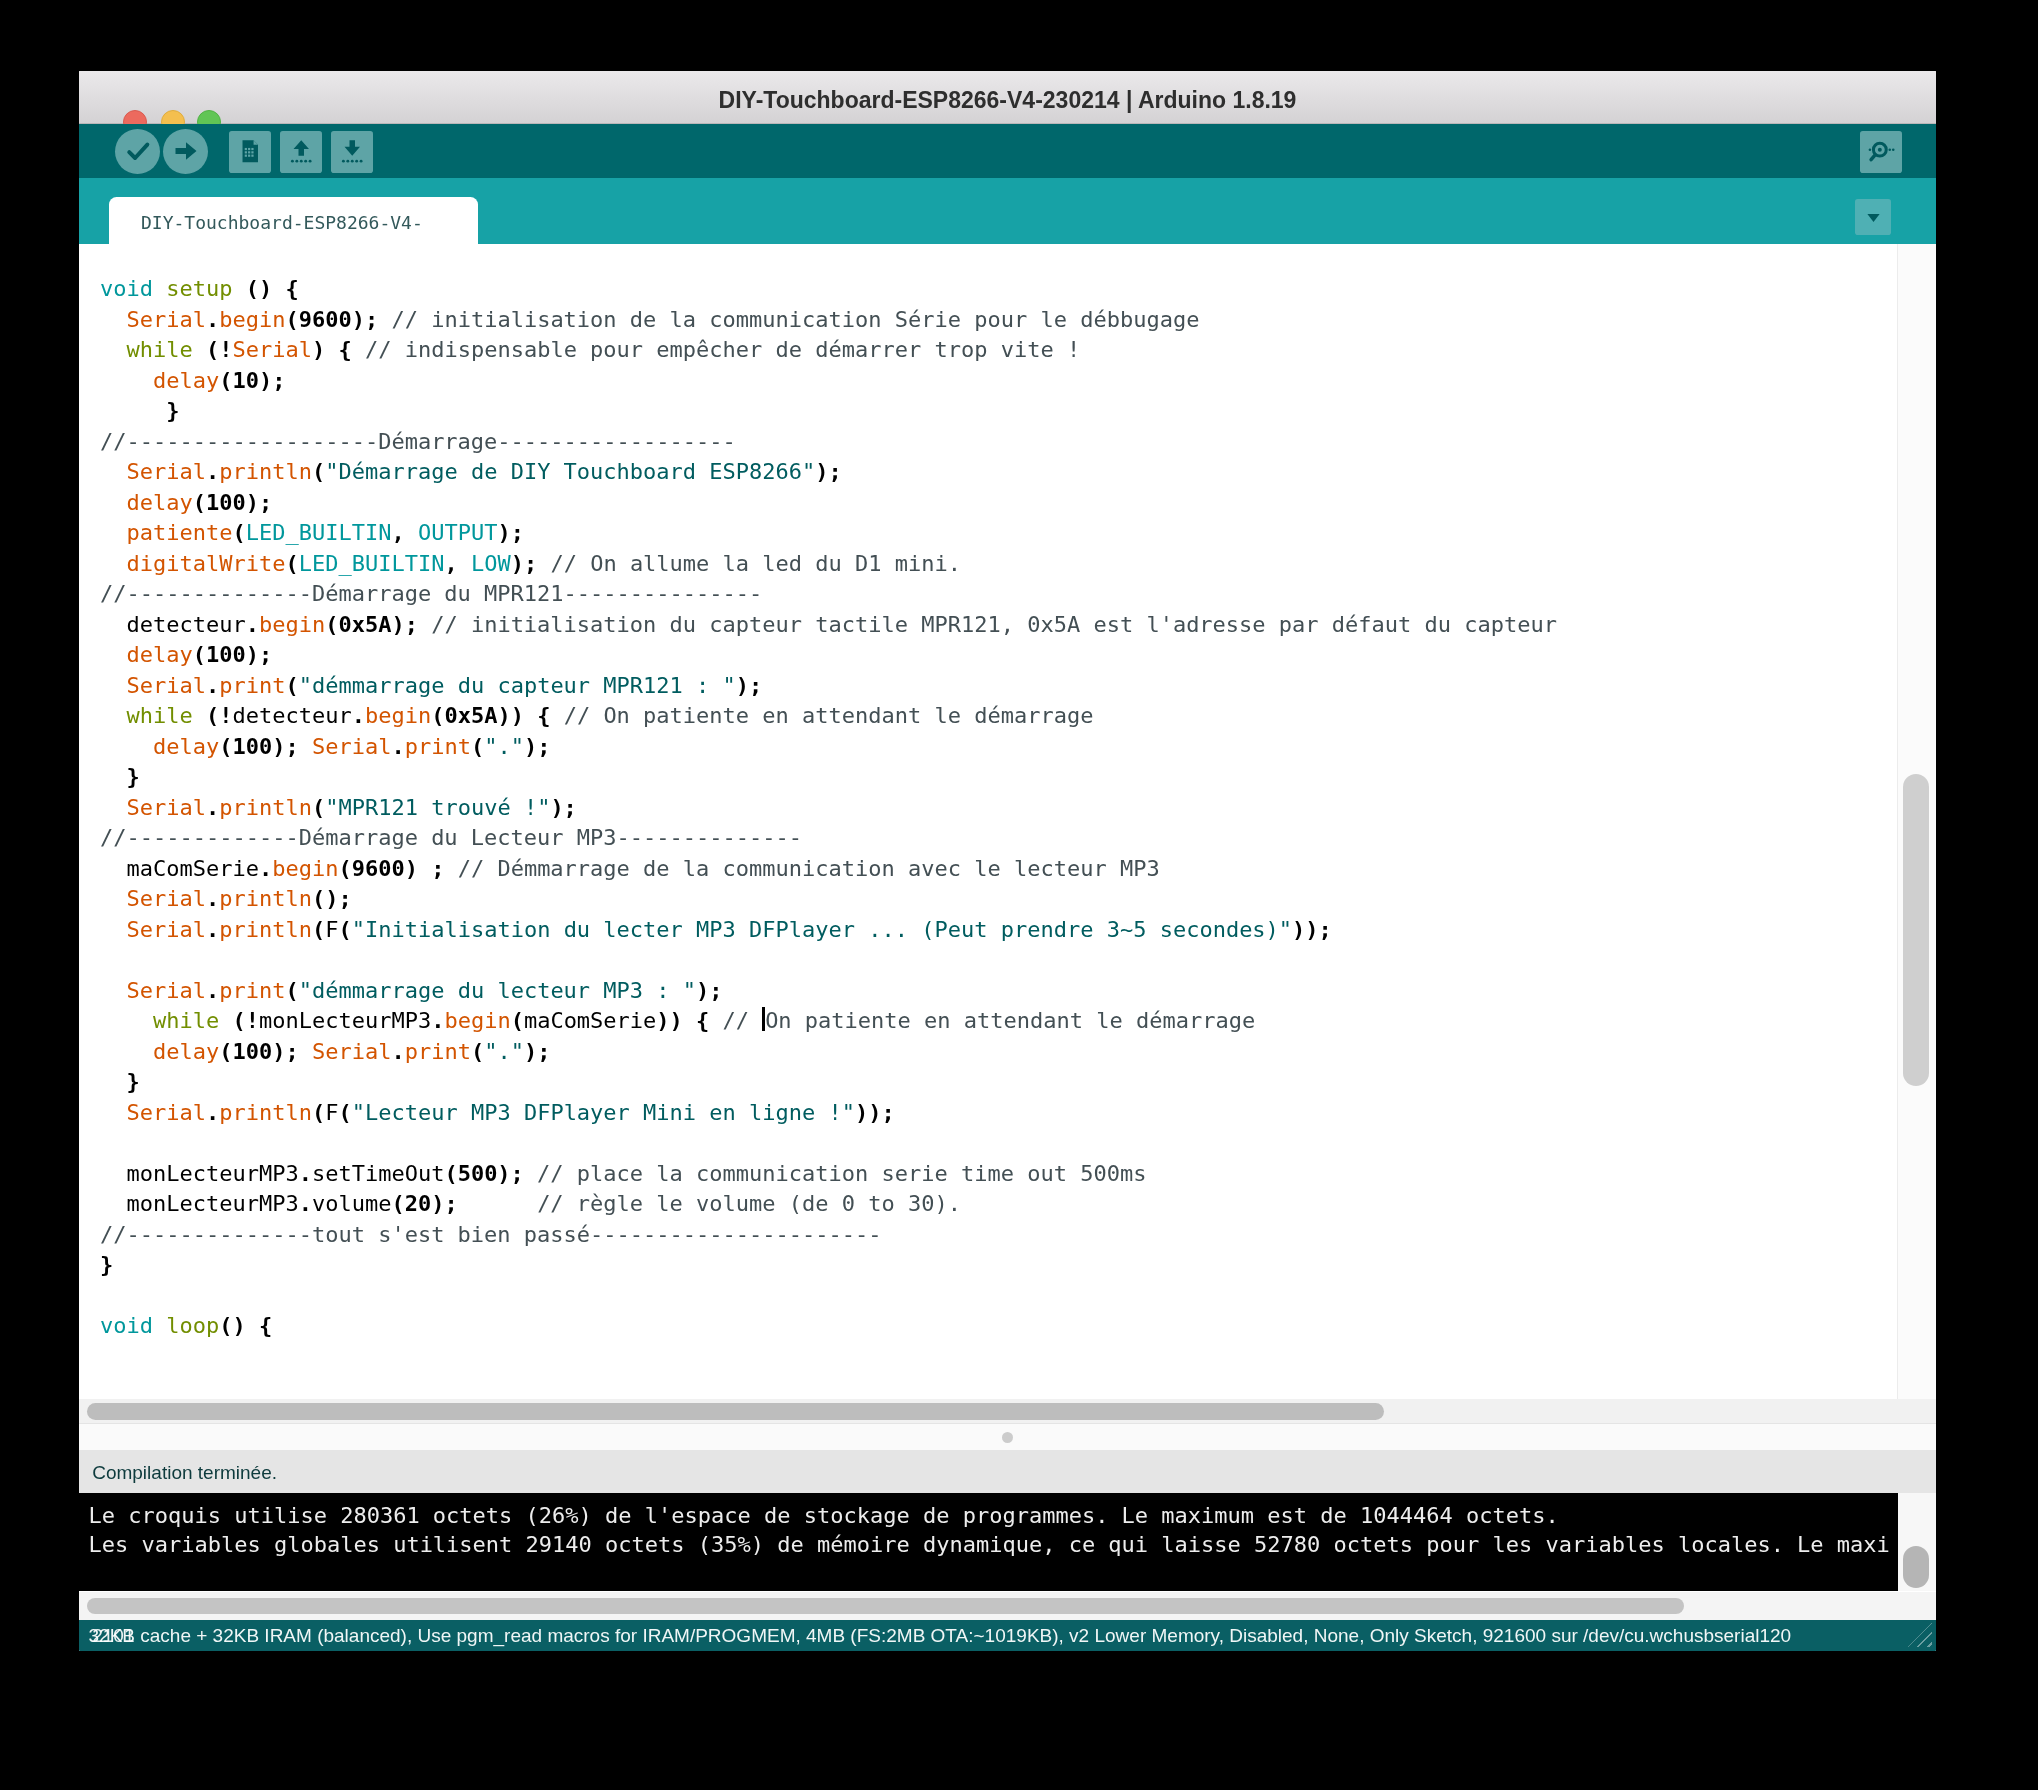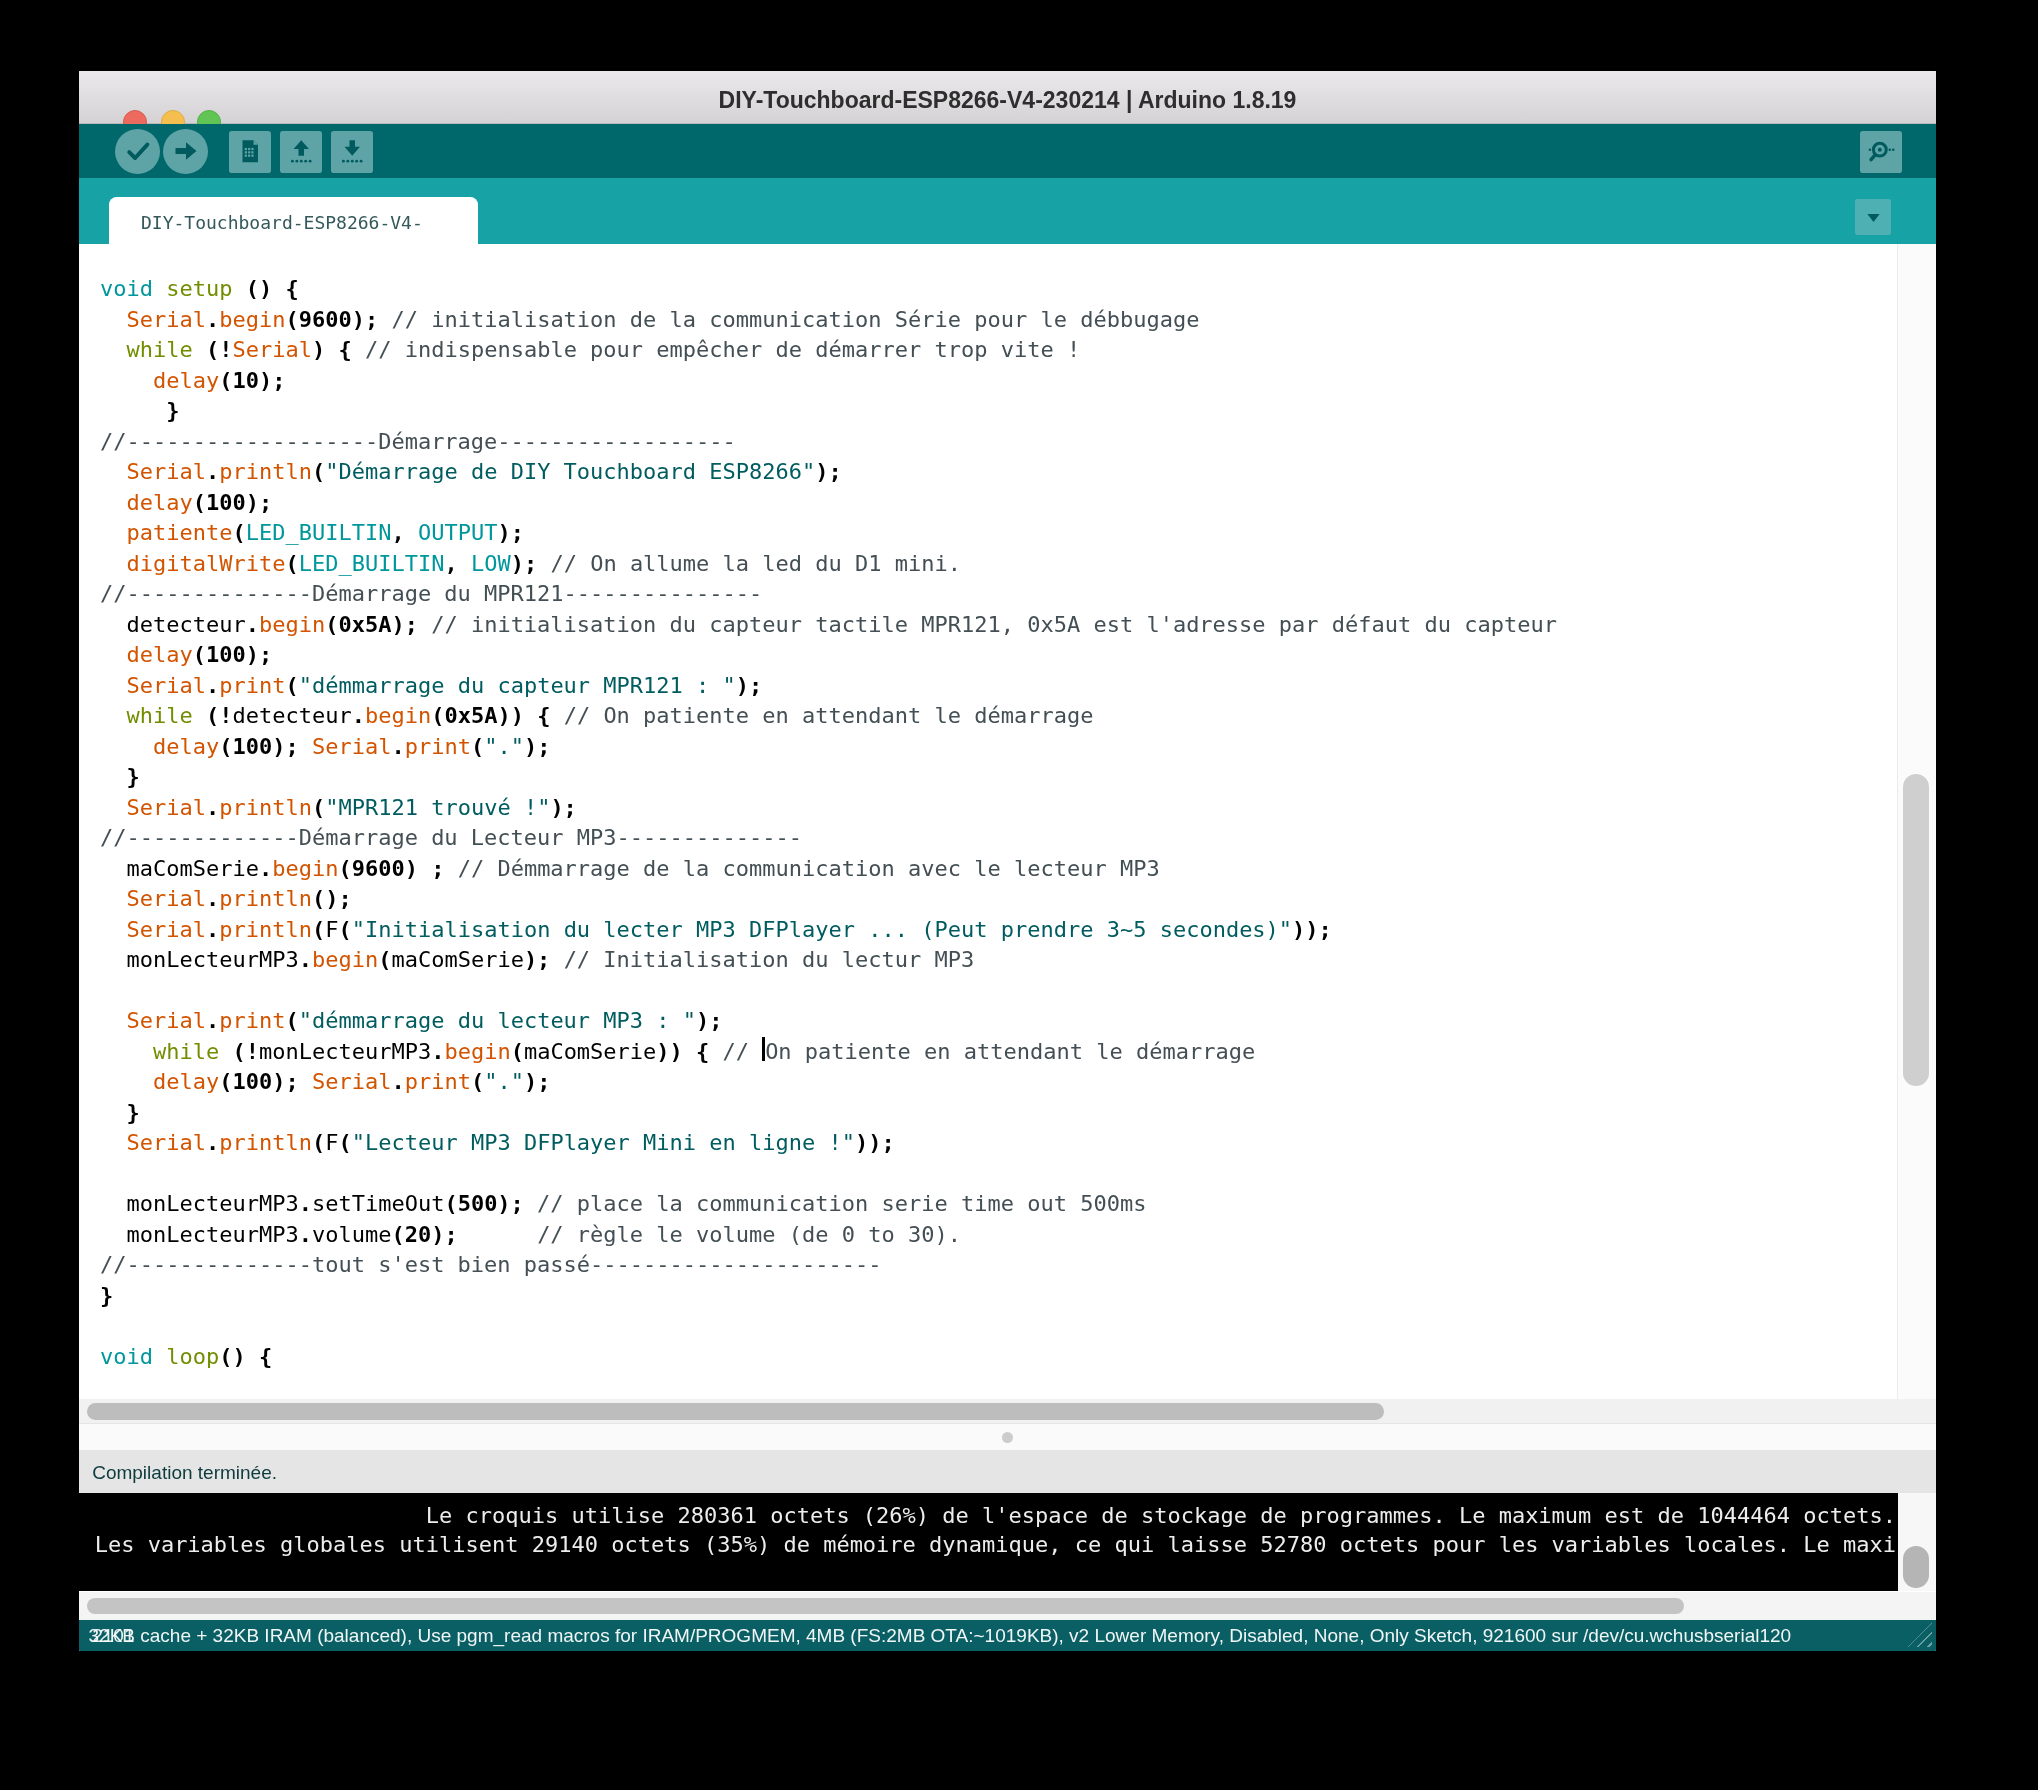--- a/index.html
+++ b/index.html
@@ -44,21 +44,21 @@
   
   .splitter{position:absolute;left:0;top:1352px;width:100%;height:26.5px;background:#fafafa;border-top:0.9px solid #e4e4e4;}
   .splitter .dot{position:absolute;left:calc(50% - 5.7px);top:7.6px;width:11.4px;height:11.4px;border-radius:50%;background:#cccccc;}
   
   .statusbar{position:absolute;left:0;top:1379px;width:100%;height:44px;background:#e5e5e5;}
   .statusbar .txt{position:absolute;left:13.2px;top:0;line-height:45px;font-size:19px;color:#0E3B3D;}
   
   .console{position:absolute;left:0;top:1422px;width:100%;height:98px;background:#000;overflow:hidden;}
   .console-text{position:absolute;left:9.5px;top:7.6px;right:40px;overflow:hidden;
                 font-family:"DejaVu Sans Mono",monospace;font-size:22px;color:#ededed;}
-  .console-line{height:29px;line-height:29px;white-space:pre;text-align:right;}
+  .console-line{height:29px;line-height:29px;white-space:pre;}
   .console .v-scroll{background:#f7f7f7;border-left:none;}
   
   .bottomstrip{position:absolute;left:0;top:1521px;width:100%;height:28px;background:#f4f4f4;}
   .bottomstrip .thumb{position:absolute;left:7.6px;top:5.7px;height:16px;width:86%;border-radius:8.5px;background:#c4c4c4;}
   
   .footer{position:absolute;left:0;top:1549px;width:100%;height:31px;background:#0A5F64;}
   .footer .board{position:absolute;left:9.5px;top:0;line-height:32px;font-size:19px;color:#F0F6F6;white-space:nowrap;}
   .footer .lineno{position:absolute;left:13.2px;top:0;line-height:32px;font-size:19px;color:#FFFFFF;opacity:.9;}
   .grip{position:absolute;right:3.8px;bottom:3.8px;width:24.6px;height:24.6px;
         background:repeating-linear-gradient(135deg,rgba(255,255,255,.40) 0 1.9px,transparent 1.9px 7.6px);
@@ -168,21 +168,20 @@
         <div class="code-line"><span class="tok-p">  </span><span class="tok-f">delay</span><span class="tok-b">(100);</span></div>
         <div class="code-line"><span class="tok-p">  </span><span class="tok-f">Serial</span><span class="tok-b">.</span><span class="tok-f">print</span><span class="tok-b">(</span><span class="tok-str">"démmarrage du capteur MPR121 : "</span><span class="tok-b">);</span></div>
         <div class="code-line"><span class="tok-p">  </span><span class="tok-s">while</span><span class="tok-p"> </span><span class="tok-b">(!</span><span class="tok-p">detecteur</span><span class="tok-b">.</span><span class="tok-f">begin</span><span class="tok-b">(0x5A)) { </span><span class="tok-c">// On patiente en attendant le démarrage</span></div>
         <div class="code-line"><span class="tok-p">    </span><span class="tok-f">delay</span><span class="tok-b">(100); </span><span class="tok-f">Serial</span><span class="tok-b">.</span><span class="tok-f">print</span><span class="tok-b">(</span><span class="tok-str">"."</span><span class="tok-b">);</span></div>
         <div class="code-line"><span class="tok-p">  </span><span class="tok-b">}</span></div>
         <div class="code-line"><span class="tok-p">  </span><span class="tok-f">Serial</span><span class="tok-b">.</span><span class="tok-f">println</span><span class="tok-b">(</span><span class="tok-str">"MPR121 trouvé !"</span><span class="tok-b">);</span></div>
         <div class="code-line"><span class="tok-c">//-------------Démarrage du Lecteur MP3--------------</span></div>
         <div class="code-line"><span class="tok-p">  maComSerie</span><span class="tok-b">.</span><span class="tok-f">begin</span><span class="tok-b">(9600) ; </span><span class="tok-c">// Démmarrage de la communication avec le lecteur MP3</span></div>
         <div class="code-line"><span class="tok-p">  </span><span class="tok-f">Serial</span><span class="tok-b">.</span><span class="tok-f">println</span><span class="tok-b">();</span></div>
         <div class="code-line"><span class="tok-p">  </span><span class="tok-f">Serial</span><span class="tok-b">.</span><span class="tok-f">println</span><span class="tok-b">(</span><span class="tok-p">F</span><span class="tok-b">(</span><span class="tok-str">"Initialisation du lecter MP3 DFPlayer ... (Peut prendre 3~5 secondes)"</span><span class="tok-b">));</span></div>
-        <div class="code-line"><span class="tok-p">  monLecteurMP3</span><span class="tok-b">.</span><span class="tok-f">begin</span><span class="tok-b">(</span><span class="tok-p">maComSerie</span><span class="tok-b">); </span><span class="tok-c">// Initialisation du lectur MP3</span></div>
         <div class="code-line">&nbsp;</div>
         <div class="code-line"><span class="tok-p">  </span><span class="tok-f">Serial</span><span class="tok-b">.</span><span class="tok-f">print</span><span class="tok-b">(</span><span class="tok-str">"démmarrage du lecteur MP3 : "</span><span class="tok-b">);</span></div>
         <div class="code-line"><span class="tok-p">    </span><span class="tok-s">while</span><span class="tok-p"> </span><span class="tok-b">(!</span><span class="tok-p">monLecteurMP3</span><span class="tok-b">.</span><span class="tok-f">begin</span><span class="tok-b">(</span><span class="tok-p">maComSerie</span><span class="tok-b">)) { </span><span class="tok-c">// </span><span class="caret"></span><span class="tok-c">On patiente en attendant le démarrage</span></div>
         <div class="code-line"><span class="tok-p">    </span><span class="tok-f">delay</span><span class="tok-b">(100); </span><span class="tok-f">Serial</span><span class="tok-b">.</span><span class="tok-f">print</span><span class="tok-b">(</span><span class="tok-str">"."</span><span class="tok-b">);</span></div>
         <div class="code-line"><span class="tok-p">  </span><span class="tok-b">}</span></div>
         <div class="code-line"><span class="tok-p">  </span><span class="tok-f">Serial</span><span class="tok-b">.</span><span class="tok-f">println</span><span class="tok-b">(</span><span class="tok-p">F</span><span class="tok-b">(</span><span class="tok-str">"Lecteur MP3 DFPlayer Mini en ligne !"</span><span class="tok-b">));</span></div>
         <div class="code-line">&nbsp;</div>
         <div class="code-line"><span class="tok-p">  monLecteurMP3</span><span class="tok-b">.</span><span class="tok-p">setTimeOut</span><span class="tok-b">(500); </span><span class="tok-c">// place la communication serie time out 500ms</span></div>
         <div class="code-line"><span class="tok-p">  monLecteurMP3</span><span class="tok-b">.</span><span class="tok-p">volume</span><span class="tok-b">(20);      </span><span class="tok-c">// règle le volume (de 0 to 30).</span></div>
         <div class="code-line"><span class="tok-c">//--------------tout s'est bien passé----------------------</span></div>

